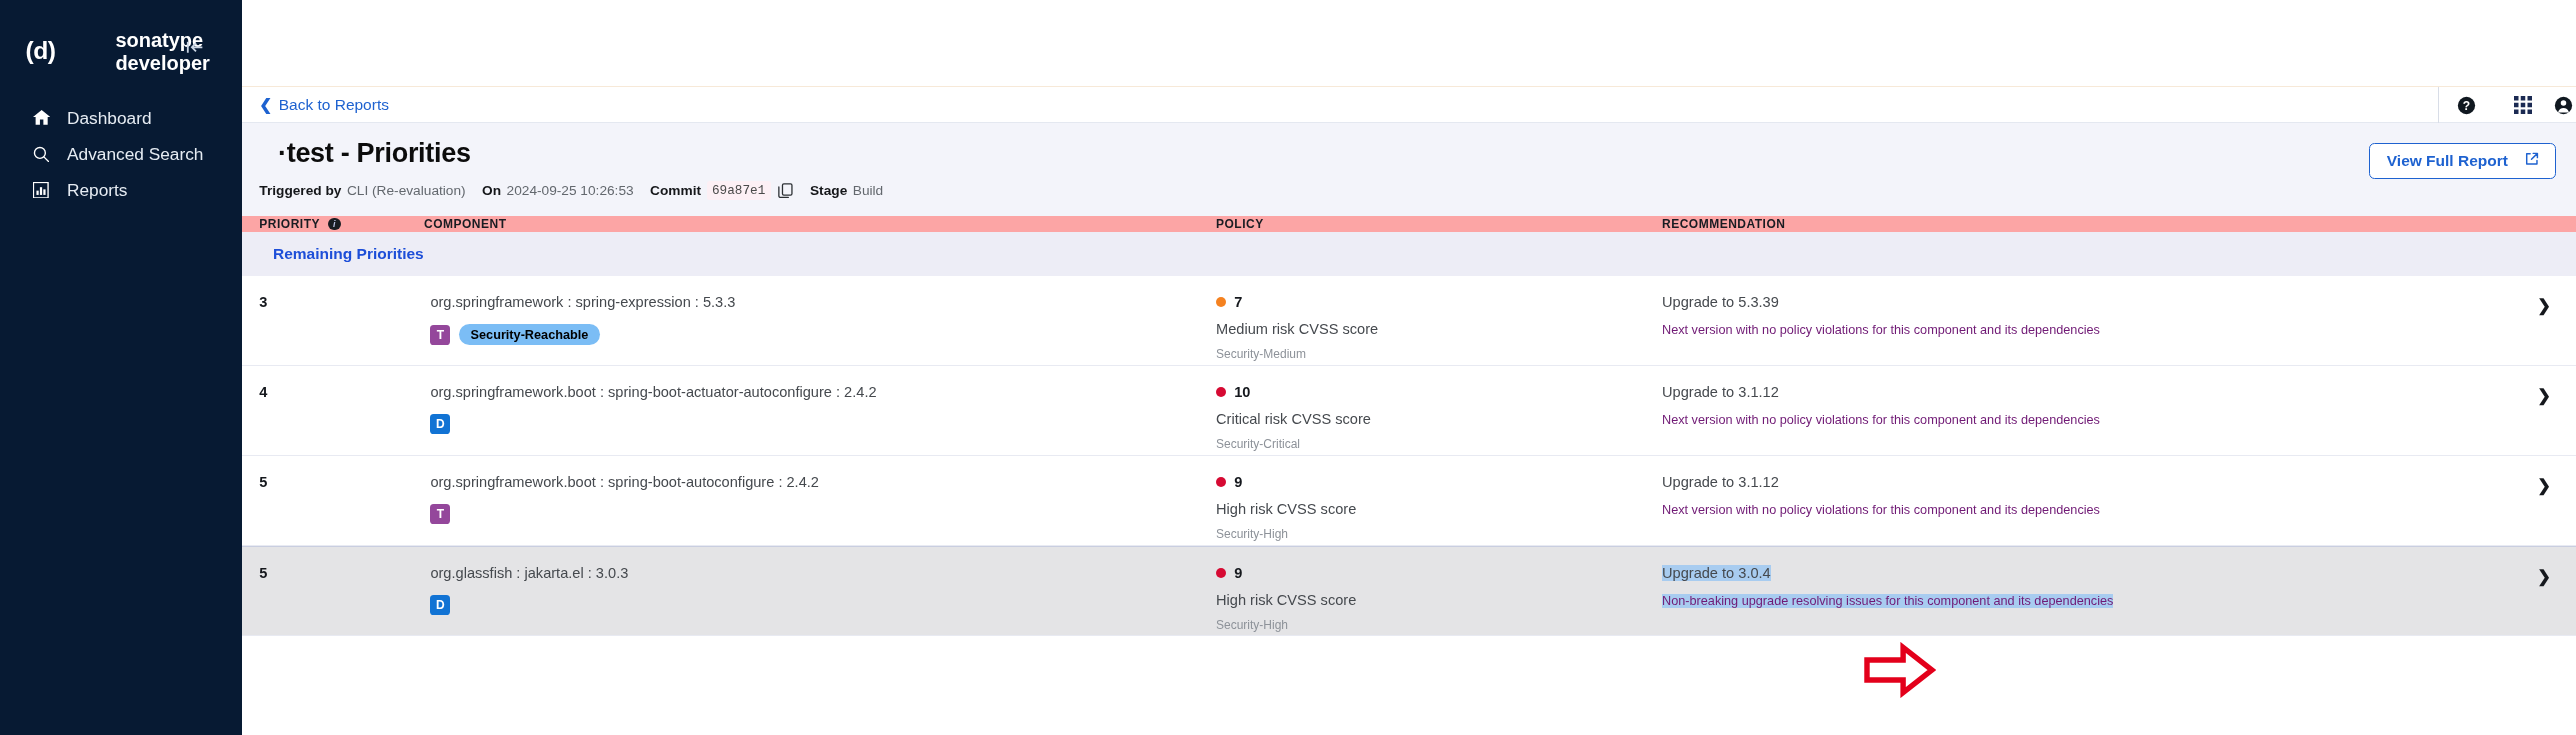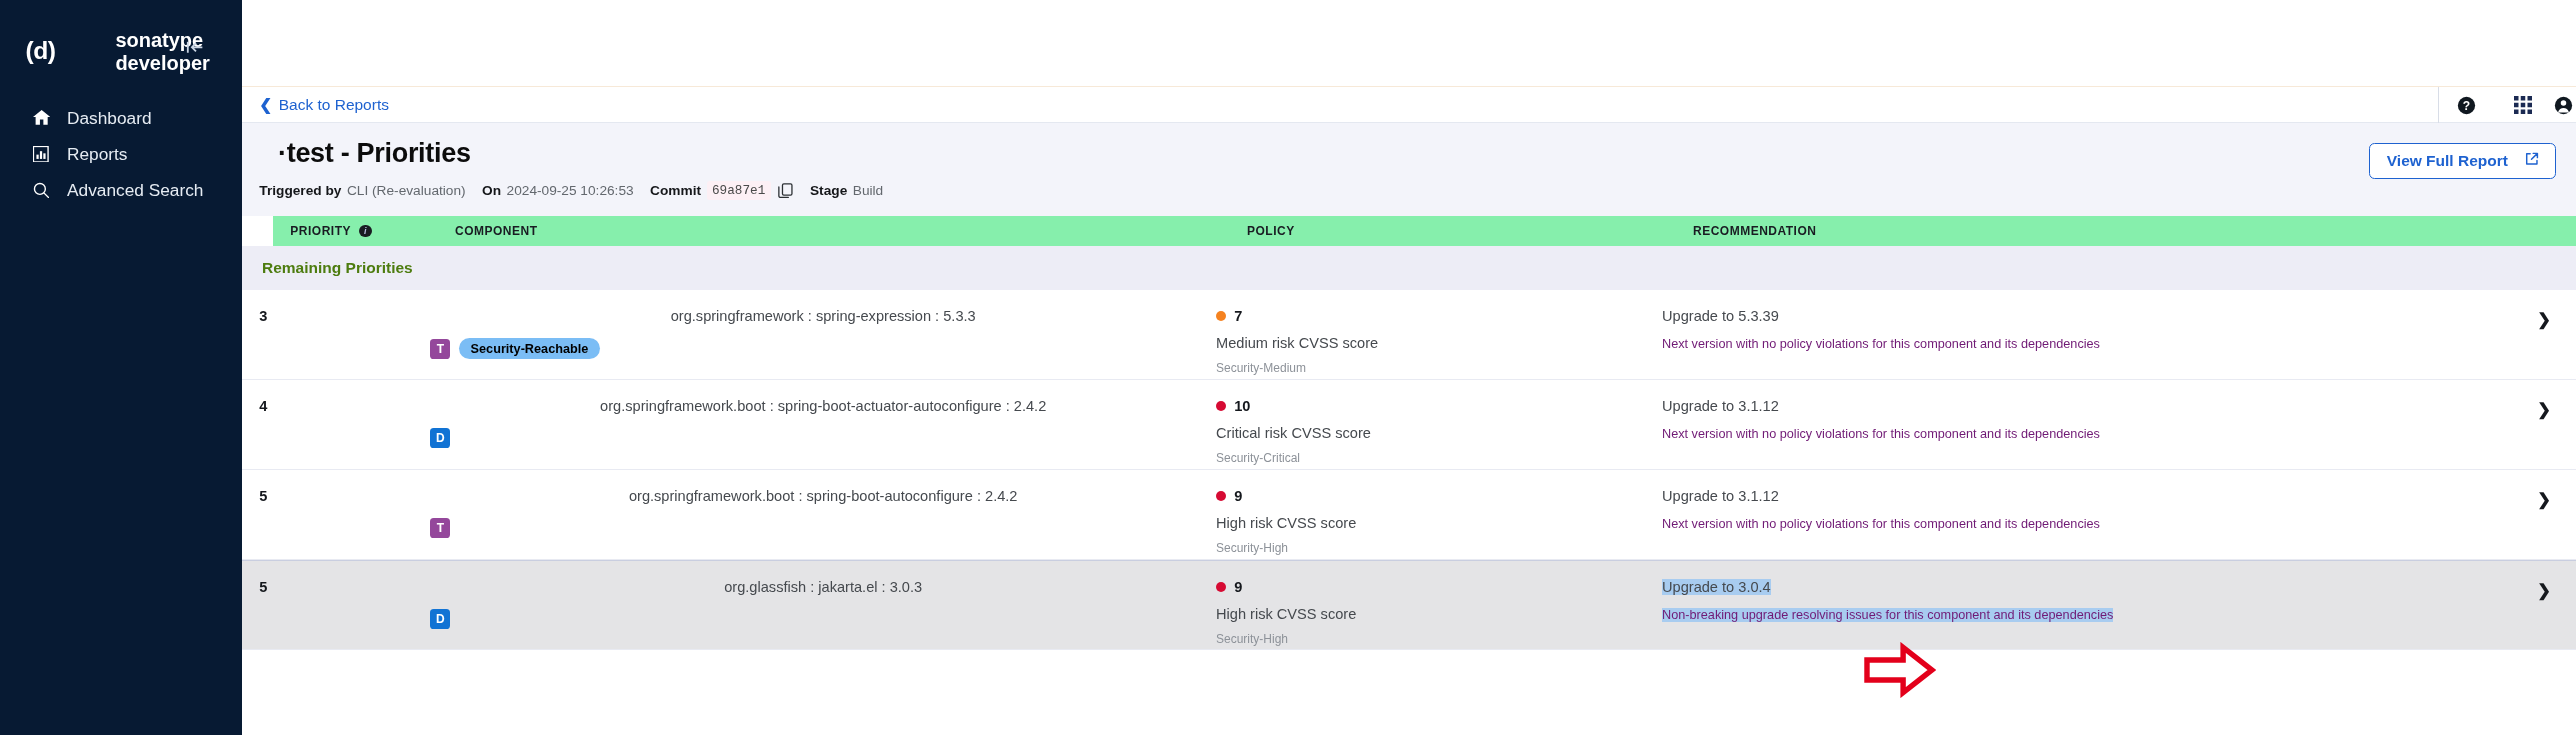--- a/index.html
+++ b/index.html
@@ -167,68 +167,67 @@
     font-weight: 700;
     padding: 8.2px 16.4px;
     display: inline-flex; align-items: flex-start; gap: 17px;
     cursor: pointer;
     white-space: nowrap;
   }
 
   
   .table { flex: 1 1 auto; overflow: hidden; }
   .thead {
-    background: #86efac;
-    height: 30px;
+    background: #fca5a5;
+    height: 16px;
     display: flex;
     align-items: center;
     font-size: 12px;
     font-weight: 700;
     letter-spacing: 0.5px;
     color: #191c22;
-    margin-left: 31px;
   }
   .col-priority { width: 182px; padding-left: 17.3px; display: flex; align-items: center; gap: 8.2px;}
   .col-component { width: 792px; }
   .col-policy { width: 446px; }
   .col-recommend { flex: 1 1 auto; }
   .col-chev { width: 64px; }
 
   .info-dot {
     width: 12.7px; height: 12.7px; border-radius: 50%;
     background: #191c22; color: #b8bfe0;
     font-size: 9px; font-weight: 700;
     display: inline-flex; align-items: center; justify-content: center;
     font-style: italic;
     cursor: pointer;
   }
 
   .group-row {
     background: #ededf6;
     height: 44px;
     display: flex; align-items: center;
-    padding-left: 20px;
+    padding-left: 31px;
     font-size: 15.5px; font-weight: 700;
-    color: #4d7c0f;
+    color: #1d4ed8;
   }
 
   .row {
     display: flex;
     min-height: 90px;
     border-bottom: 0.9px solid #e8eaf2;
     background: #ffffff;
     align-items: flex-start;
     padding-top: 18px;
     position: relative;
   }
   .row.highlight { background: #e4e4e6; border-top: 0.9px solid #c9cee0; }
 
   .cell { font-size: 14.6px; color: #45494e; }
   .c-priority { width: 182px; padding-left: 17.3px; font-weight: 700; color: #15181d; font-size: 14.6px; }
-  .c-component { width: 792px; padding-left: 6.4px; text-align: center; }
+  .c-component { width: 792px; padding-left: 6.4px; }
   .c-policy { width: 446px; }
   .c-recommend { flex: 1 1 auto; }
   .c-chev { width: 64px; display: flex; justify-content: center; align-items: flex-start; padding-top: 1.8px; color: #15181d; cursor: pointer; }
 
   .comp-name { font-size: 14.6px; color: #45494e; line-height: 1.2; }
   .badges { margin-top: 12.7px; display: flex; align-items: center; gap: 8.2px; }
   .badge-sq {
     width: 20px; height: 20px;
     border-radius: 3.6px;
     color: #ffffff;
@@ -289,37 +288,37 @@
       <div class="nav-item">
         <span class="nav-icon">
           <svg width="17.3" height="15.5" viewBox="0 0 20 18" fill="#fff">
             <path d="M10 0L0 8h3v9h5v-6h4v6h5V8h3L10 0z"></path>
           </svg>
         </span>
         <span>Dashboard</span>
       </div>
       <div class="nav-item">
         <span class="nav-icon">
+          <svg width="16.4" height="16.4" viewBox="0 0 19 19" fill="none">
+            <circle cx="8" cy="8" r="6.3" stroke="#fff" stroke-width="1.6"></circle>
+            <path d="M12.6 12.6L18 18" stroke="#fff" stroke-width="1.6" stroke-linecap="round"></path>
+          </svg>
+        </span>
+        <span>Advanced Search</span>
+      </div>
+      <div class="nav-item">
+        <span class="nav-icon">
           <svg width="15.5" height="16.4" viewBox="0 0 18 19" fill="none">
             <rect x="0.5" y="0.5" width="17" height="18" stroke="#fff" stroke-width="1.6"></rect>
             <rect x="4" y="10" width="2.6" height="5" fill="#fff"></rect>
             <rect x="8" y="6" width="2.6" height="9" fill="#fff"></rect>
             <rect x="12" y="8.5" width="2.6" height="6.5" fill="#fff"></rect>
           </svg>
         </span>
         <span>Reports</span>
-      </div>
-      <div class="nav-item">
-        <span class="nav-icon">
-          <svg width="16.4" height="16.4" viewBox="0 0 19 19" fill="none">
-            <circle cx="8" cy="8" r="6.3" stroke="#fff" stroke-width="1.6"></circle>
-            <path d="M12.6 12.6L18 18" stroke="#fff" stroke-width="1.6" stroke-linecap="round"></path>
-          </svg>
-        </span>
-        <span>Advanced Search</span>
       </div>
     </nav>
   </aside>
 
   <section class="main">
 
     <div class="topstrip"></div>
 
     <div class="backbar">
       <span class="back-link">

